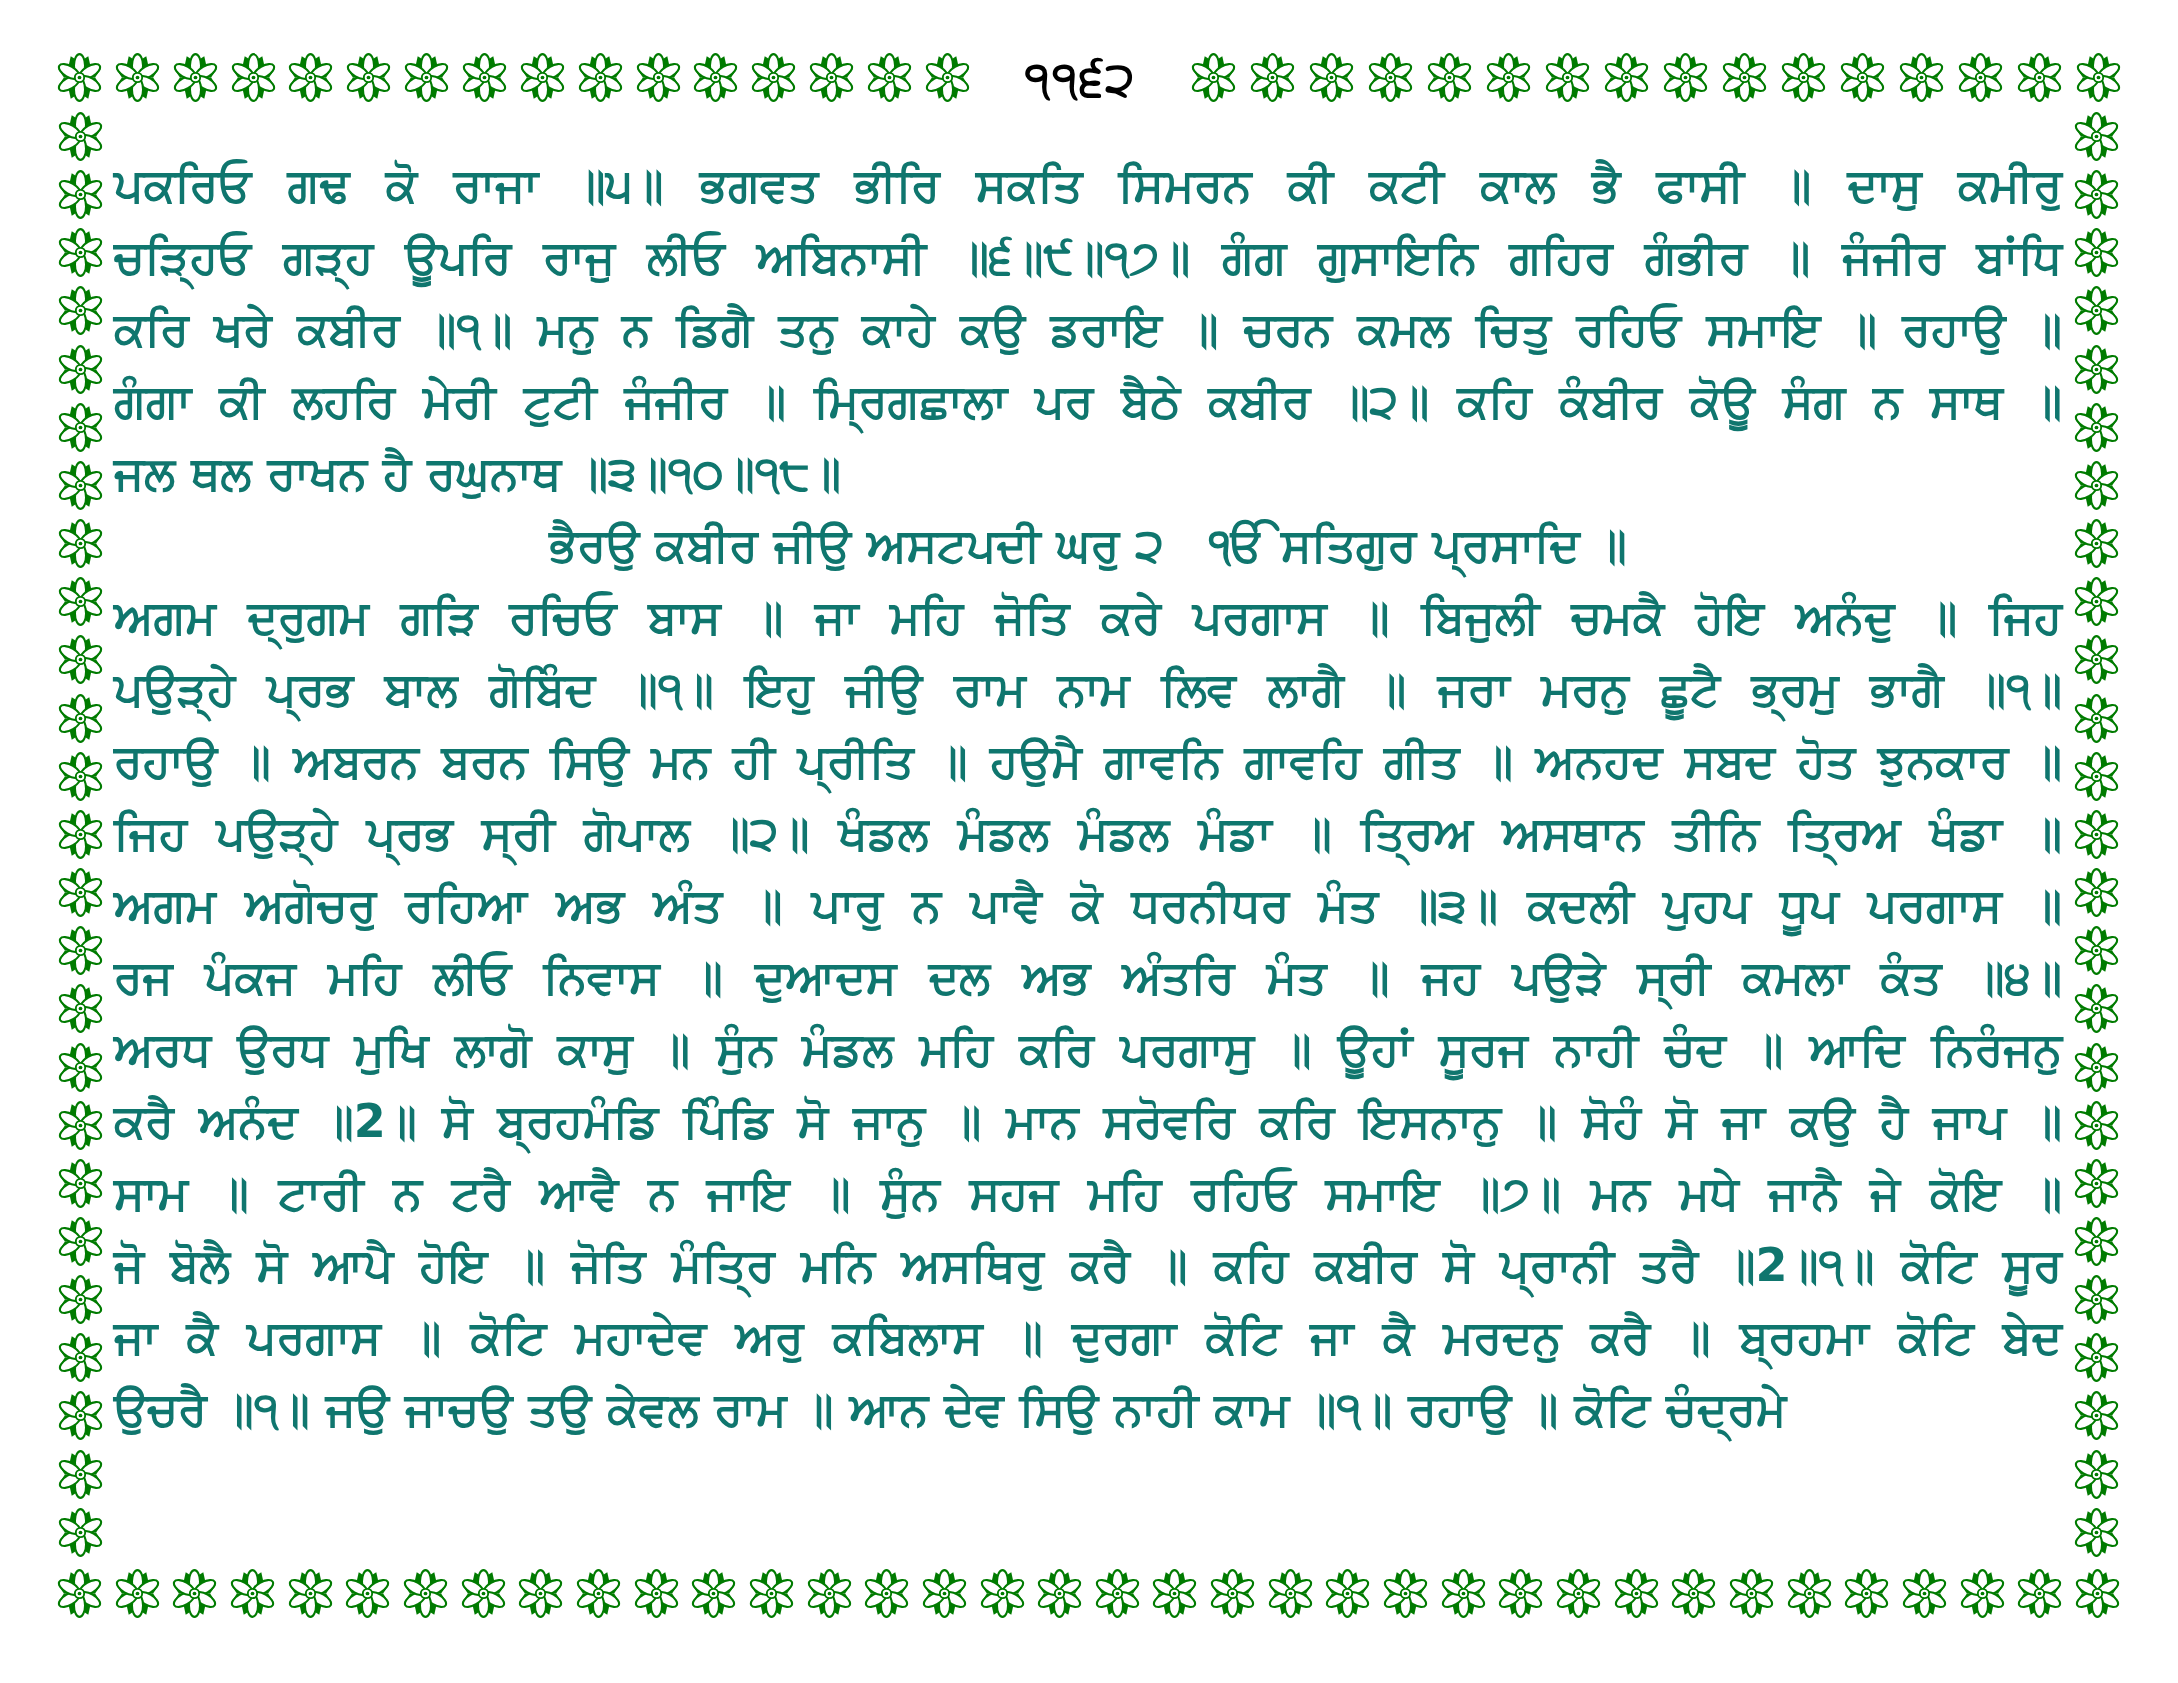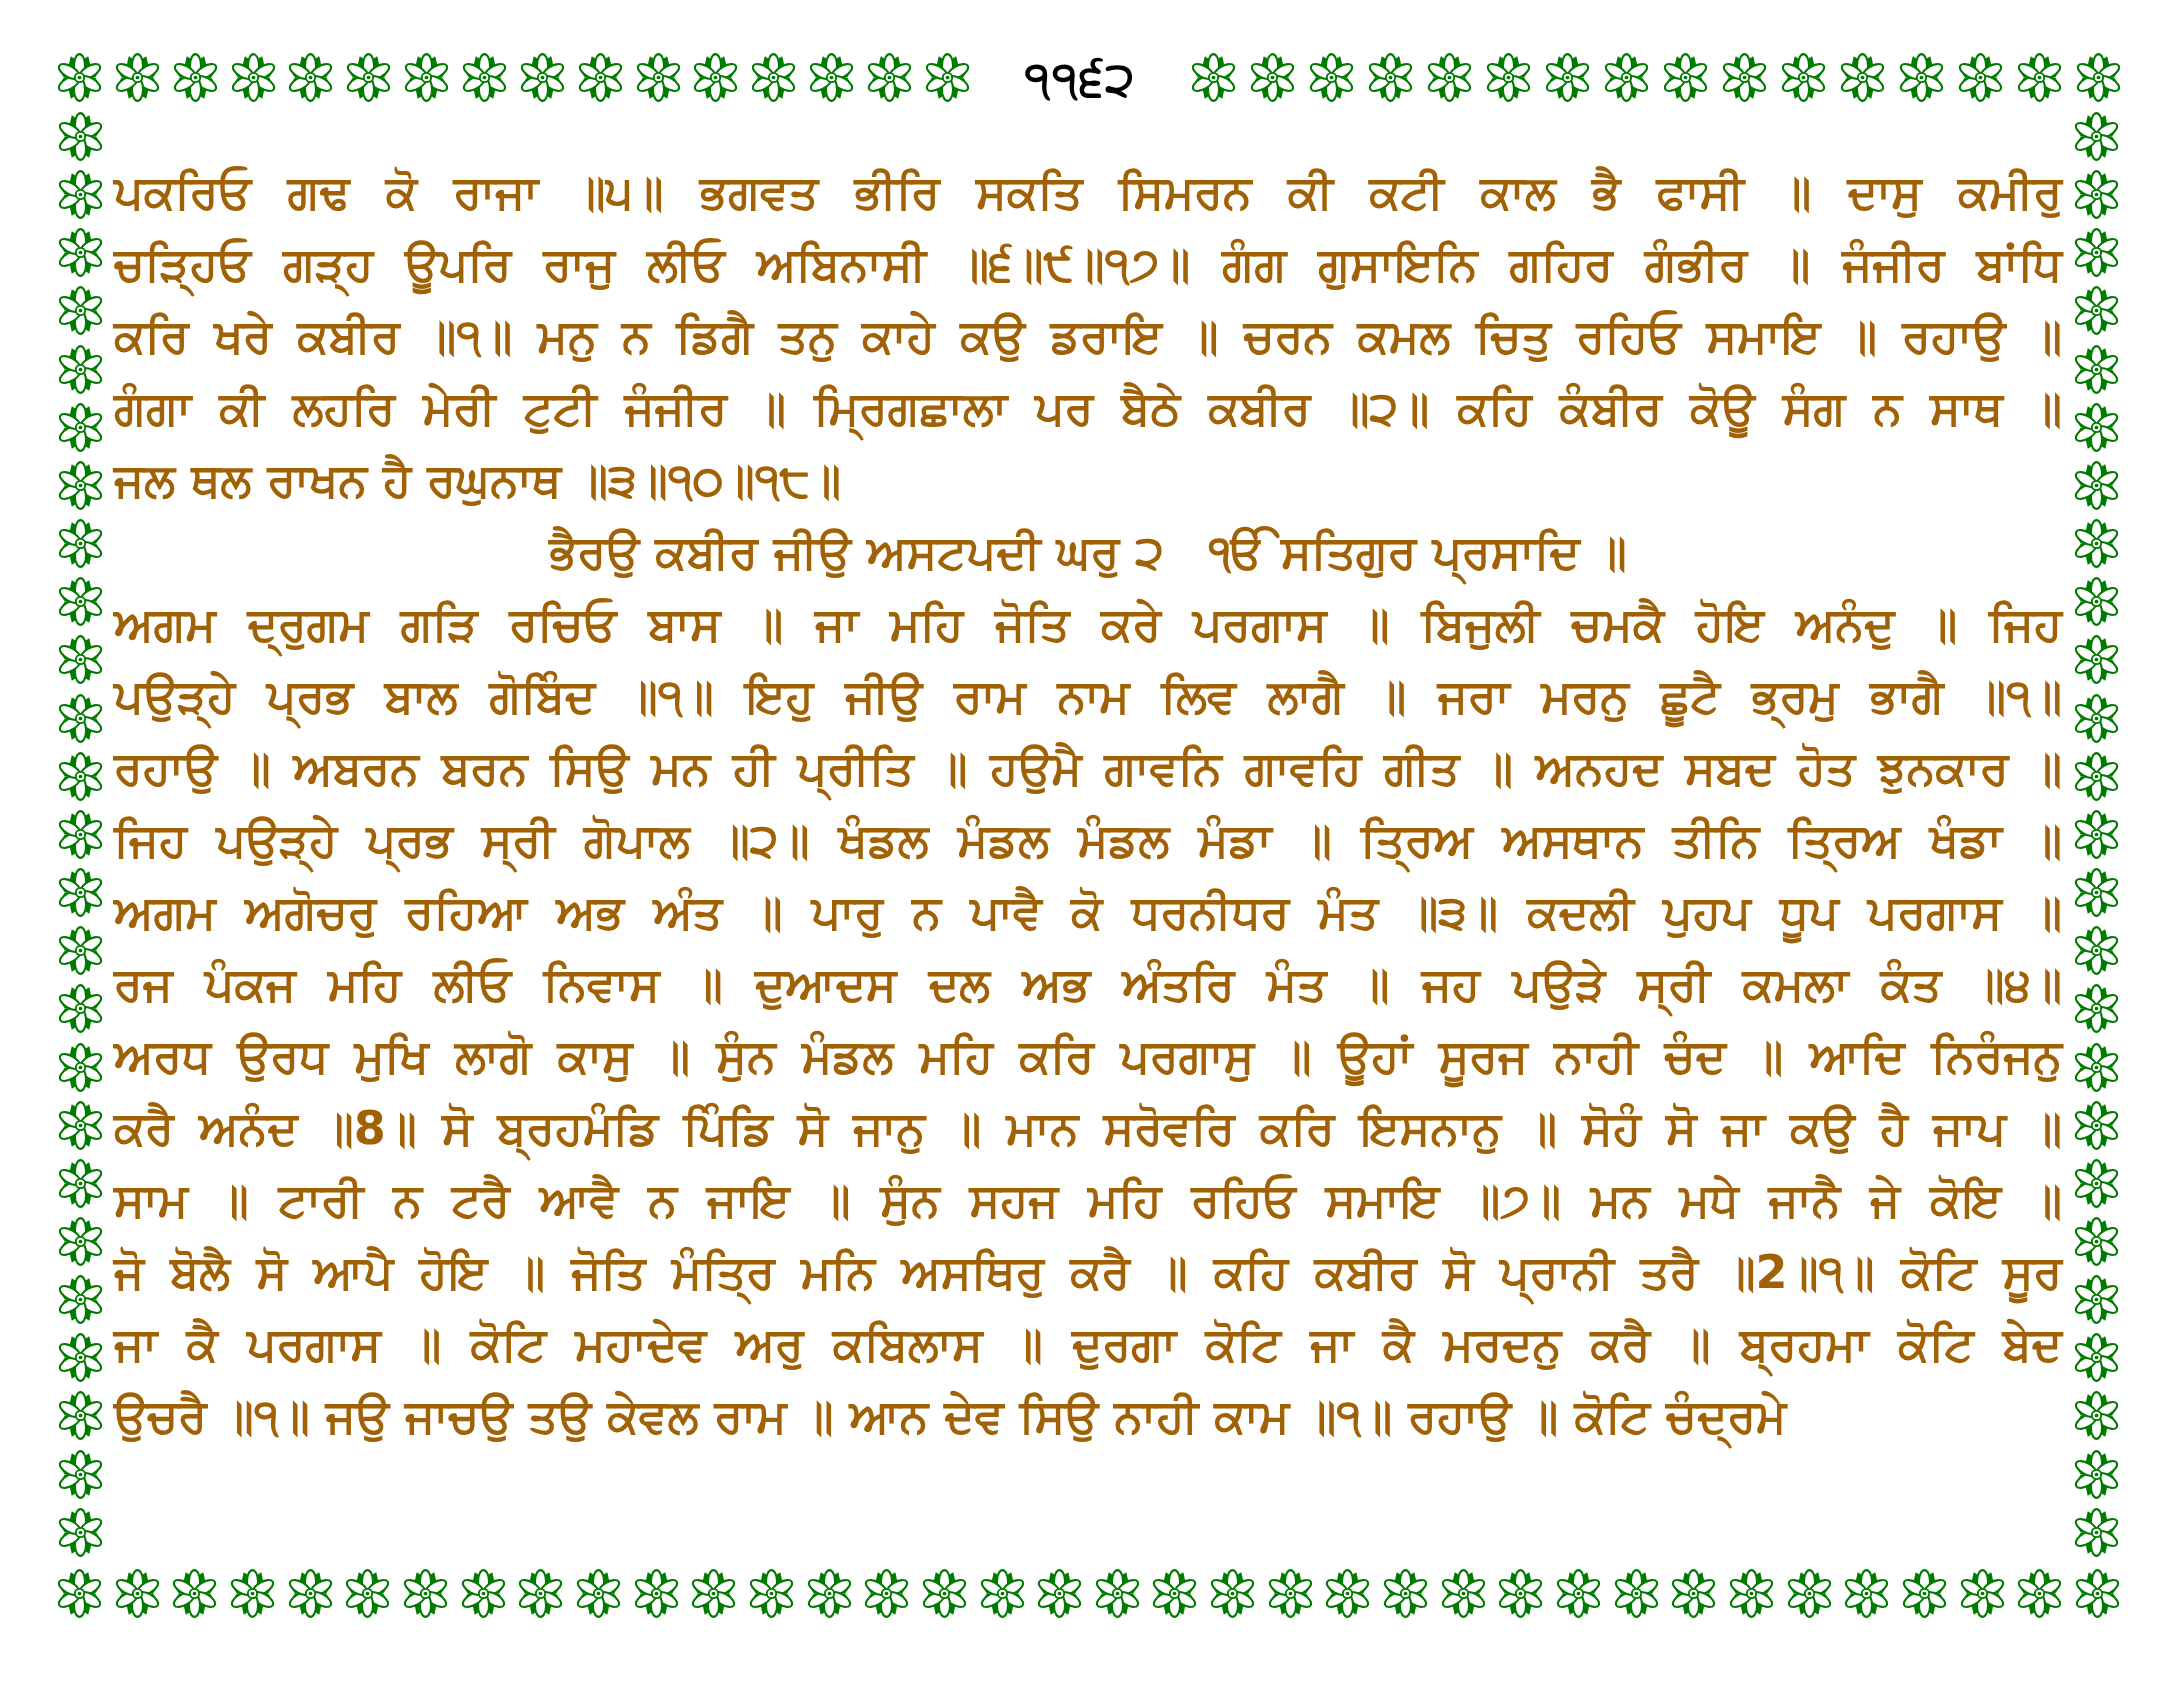--- a/index.html
+++ b/index.html
@@ -27,22 +27,22 @@
   .page-number {
     position: absolute; left: 975px; top: 51px; width: 211px; height: 55px;
     display: flex; align-items: center; justify-content: center;
     font-size: 47px; font-weight: 700; color: #000;
     letter-spacing: 2px;
     text-align: center;
   }
 
   
   .text-block {
-    position: absolute; left: 114px; top: 156px; width: 1948px;
-    font-size: 46px; font-weight: 700; color: #a16207;
+    position: absolute; left: 114px; top: 149px; width: 1948px;
+    font-size: 46px; font-weight: 700; color: #0f766e;
   }
   .line {
     height: 72px; line-height: 72px;
     white-space: nowrap;
     text-align: justify;
     text-align-last: justify;
   }
   .line.left { text-align-last: left; }
   .line.heading {
     display: flex; justify-content: center; align-items: center;
@@ -2202,21 +2202,21 @@
       <span class="title">ਭੈਰਉ ਕਬੀਰ ਜੀਉ ਅਸਟਪਦੀ ਘਰੁ ੨</span>
       <span class="mool">ੴ ਸਤਿਗੁਰ ਪ੍ਰਸਾਦਿ ॥</span>
     </div>
     <div class="line">ਅਗਮ ਦ੍ਰੁਗਮ ਗੜਿ ਰਚਿਓ ਬਾਸ ॥ ਜਾ ਮਹਿ ਜੋਤਿ ਕਰੇ ਪਰਗਾਸ ॥ ਬਿਜੁਲੀ ਚਮਕੈ ਹੋਇ ਅਨੰਦੁ ॥ ਜਿਹ</div>
     <div class="line">ਪਉੜ੍ਹੇ ਪ੍ਰਭ ਬਾਲ ਗੋਬਿੰਦ ॥੧॥ ਇਹੁ ਜੀਉ ਰਾਮ ਨਾਮ ਲਿਵ ਲਾਗੈ ॥ ਜਰਾ ਮਰਨੁ ਛੂਟੈ ਭ੍ਰਮੁ ਭਾਗੈ ॥੧॥</div>
     <div class="line">ਰਹਾਉ ॥ ਅਬਰਨ ਬਰਨ ਸਿਉ ਮਨ ਹੀ ਪ੍ਰੀਤਿ ॥ ਹਉਮੈ ਗਾਵਨਿ ਗਾਵਹਿ ਗੀਤ ॥ ਅਨਹਦ ਸਬਦ ਹੋਤ ਝੁਨਕਾਰ ॥</div>
     <div class="line">ਜਿਹ ਪਉੜ੍ਹੇ ਪ੍ਰਭ ਸ੍ਰੀ ਗੋਪਾਲ ॥੨॥ ਖੰਡਲ ਮੰਡਲ ਮੰਡਲ ਮੰਡਾ ॥ ਤ੍ਰਿਅ ਅਸਥਾਨ ਤੀਨਿ ਤ੍ਰਿਅ ਖੰਡਾ ॥</div>
     <div class="line">ਅਗਮ ਅਗੋਚਰੁ ਰਹਿਆ ਅਭ ਅੰਤ ॥ ਪਾਰੁ ਨ ਪਾਵੈ ਕੋ ਧਰਨੀਧਰ ਮੰਤ ॥੩॥ ਕਦਲੀ ਪੁਹਪ ਧੂਪ ਪਰਗਾਸ ॥</div>
     <div class="line">ਰਜ ਪੰਕਜ ਮਹਿ ਲੀਓ ਨਿਵਾਸ ॥ ਦੁਆਦਸ ਦਲ ਅਭ ਅੰਤਰਿ ਮੰਤ ॥ ਜਹ ਪਉੜੇ ਸ੍ਰੀ ਕਮਲਾ ਕੰਤ ॥੪॥</div>
     <div class="line">ਅਰਧ ਉਰਧ ਮੁਖਿ ਲਾਗੋ ਕਾਸੁ ॥ ਸੁੰਨ ਮੰਡਲ ਮਹਿ ਕਰਿ ਪਰਗਾਸੁ ॥ ਊਹਾਂ ਸੂਰਜ ਨਾਹੀ ਚੰਦ ॥ ਆਦਿ ਨਿਰੰਜਨੁ</div>
-    <div class="line">ਕਰੈ ਅਨੰਦ ॥8॥ ਸੋ ਬ੍ਰਹਮੰਡਿ ਪਿੰਡਿ ਸੋ ਜਾਨੁ ॥ ਮਾਨ ਸਰੋਵਰਿ ਕਰਿ ਇਸਨਾਨੁ ॥ ਸੋਹੰ ਸੋ ਜਾ ਕਉ ਹੈ ਜਾਪ ॥</div>
+    <div class="line">ਕਰੈ ਅਨੰਦ ॥2॥ ਸੋ ਬ੍ਰਹਮੰਡਿ ਪਿੰਡਿ ਸੋ ਜਾਨੁ ॥ ਮਾਨ ਸਰੋਵਰਿ ਕਰਿ ਇਸਨਾਨੁ ॥ ਸੋਹੰ ਸੋ ਜਾ ਕਉ ਹੈ ਜਾਪ ॥</div>
     <div class="line">ਸਾਮ ॥ ਟਾਰੀ ਨ ਟਰੈ ਆਵੈ ਨ ਜਾਇ ॥ ਸੁੰਨ ਸਹਜ ਮਹਿ ਰਹਿਓ ਸਮਾਇ ॥੭॥ ਮਨ ਮਧੇ ਜਾਨੈ ਜੇ ਕੋਇ ॥</div>
     <div class="line">ਜੋ ਬੋਲੈ ਸੋ ਆਪੈ ਹੋਇ ॥ ਜੋਤਿ ਮੰਤ੍ਰਿ ਮਨਿ ਅਸਥਿਰੁ ਕਰੈ ॥ ਕਹਿ ਕਬੀਰ ਸੋ ਪ੍ਰਾਨੀ ਤਰੈ ॥2॥੧॥ ਕੋਟਿ ਸੂਰ</div>
     <div class="line">ਜਾ ਕੈ ਪਰਗਾਸ ॥ ਕੋਟਿ ਮਹਾਦੇਵ ਅਰੁ ਕਬਿਲਾਸ ॥ ਦੁਰਗਾ ਕੋਟਿ ਜਾ ਕੈ ਮਰਦਨੁ ਕਰੈ ॥ ਬ੍ਰਹਮਾ ਕੋਟਿ ਬੇਦ</div>
     <div class="line left">ਉਚਰੈ ॥੧॥ ਜਉ ਜਾਚਉ ਤਉ ਕੇਵਲ ਰਾਮ ॥ ਆਨ ਦੇਵ ਸਿਉ ਨਾਹੀ ਕਾਮ ॥੧॥ ਰਹਾਉ ॥ ਕੋਟਿ ਚੰਦ੍ਰਮੇ</div>
   </div>
 
 </div>
 
 
 </body></html>

